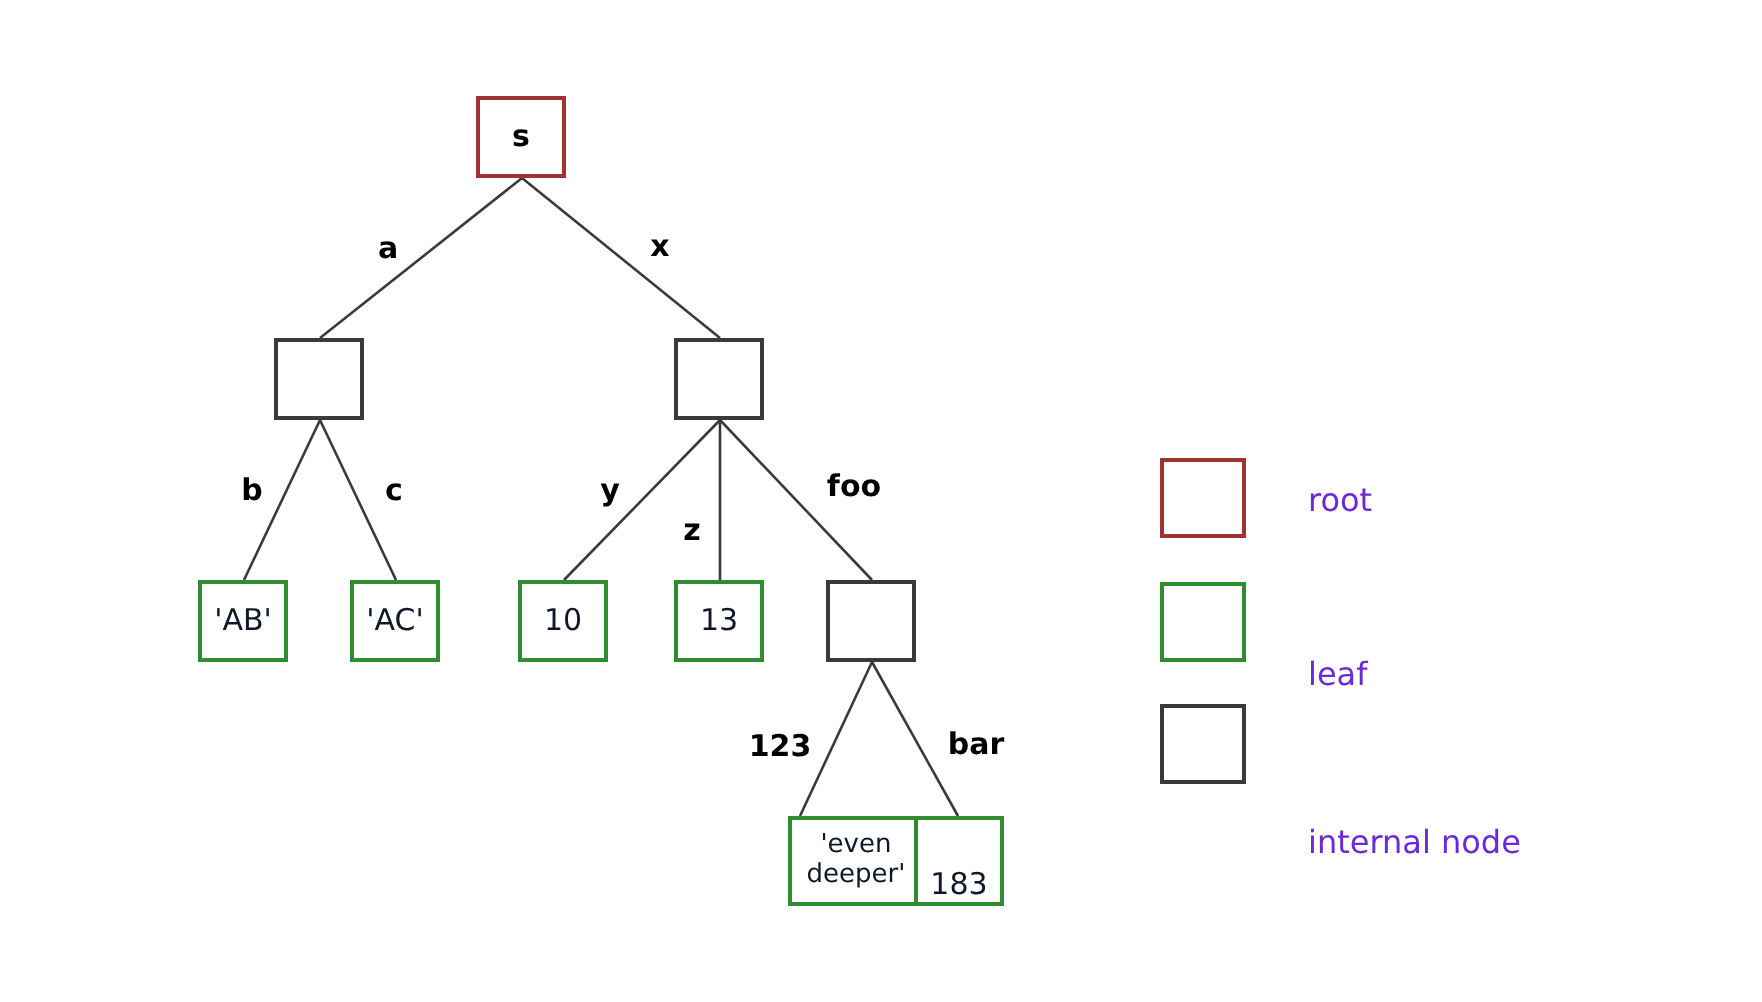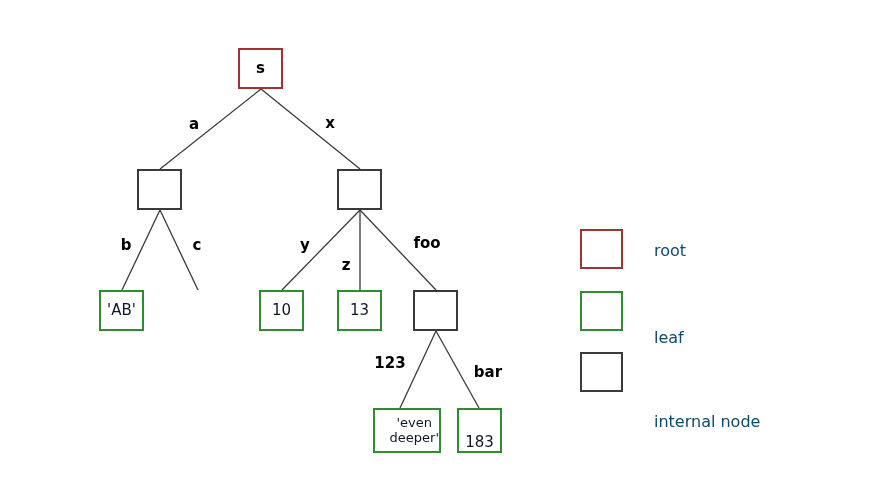--- a/index.html
+++ b/index.html
@@ -76,21 +76,21 @@
     box-sizing: border-box;
     background: #ffffff;
     border: 2px solid #3a3a3a;
   }
   .legend-box.root { border-color: #a03232; }
   .legend-box.leaf { border-color: #2f8c30; }
   .legend-box.internal { border-color: #3a3a3a; }
   .legend-label {
     position: absolute;
     font-size: 16px;
-    color: #0c4a6e;
+    color: #6d28d9;
     white-space: pre;
     transform: translateY(-50%);
   }
 </style>
 </head>
 <body>
 
 <div id="canvas">
   <svg class="layer" id="edge-layer" width="881" height="501" viewBox="0 0 881 501">
       <line x1="261" y1="89" x2="160" y2="169" stroke="#3a3a3a" stroke-width="1.3"></line>
@@ -104,44 +104,47 @@
       <line x1="436" y1="331" x2="479" y2="408" stroke="#3a3a3a" stroke-width="1.3"></line>
     </svg>
   <div class="layer" id="node-layer">
       <div class="edge-label" style="left: 194px; top: 124px;">a</div>
       <div class="edge-label" style="left: 330px; top: 123px;">x</div>
       <div class="edge-label" style="left: 126px; top: 245px;">b</div>
       <div class="edge-label" style="left: 197px; top: 245px;">c</div>
       <div class="edge-label" style="left: 305px; top: 245px;">y</div>
       <div class="edge-label" style="left: 346px; top: 265px;">z</div>
       <div class="edge-label" style="left: 427px; top: 243px;">foo</div>
-      <div class="edge-label" style="left: 390px; top: 363px;">123</div>
+      <div class="edge-label" style="left: 390px; top: 373px;">123</div>
       <div class="edge-label" style="left: 488px; top: 372px;">bar</div>
       <div class="node root" style="left: 238px; top: 48px; width: 45px; height: 41px;">
         <span class="node-label">s</span>
       </div>
       <div class="node internal" style="left: 137px; top: 169px; width: 45px; height: 41px;">
         <span class="node-label"></span>
       </div>
       <div class="node internal" style="left: 337px; top: 169px; width: 45px; height: 41px;">
         <span class="node-label"></span>
       </div>
       <div class="node leaf" style="left: 99px; top: 290px; width: 45px; height: 41px;">
         <span class="node-label">'AB'</span>
       </div>
+      <div class="node leaf" style="left: 175px; top: 290px; width: 45px; height: 41px;">
+        <span class="node-label">'AC'</span>
+      </div>
       <div class="node leaf" style="left: 259px; top: 290px; width: 45px; height: 41px;">
         <span class="node-label">10</span>
       </div>
       <div class="node leaf" style="left: 337px; top: 290px; width: 45px; height: 41px; text-align: right;">
         <span class="node-label">13</span>
       </div>
       <div class="node internal" style="left: 413px; top: 290px; width: 45px; height: 41px;">
         <span class="node-label"></span>
       </div>
-      <div class="node leaf multiline" style="left: 373px; top: 408px; width: 68px; height: 45px; justify-content: flex-end;">
+      <div class="node leaf multiline" style="left: 394px; top: 408px; width: 68px; height: 45px;">
         <span class="node-label">'even
 deeper'</span>
       </div>
       <div class="node leaf" style="left: 457px; top: 408px; width: 45px; height: 45px; align-items: flex-end;">
         <span class="node-label">183</span>
       </div>
     </div>
   <div class="layer" id="legend-layer">
       <div class="legend-box root" style="left: 580px; top: 229px; width: 43px; height: 40px;"></div>
       <div class="legend-label" style="left: 654px; top: 250px;">root</div>

